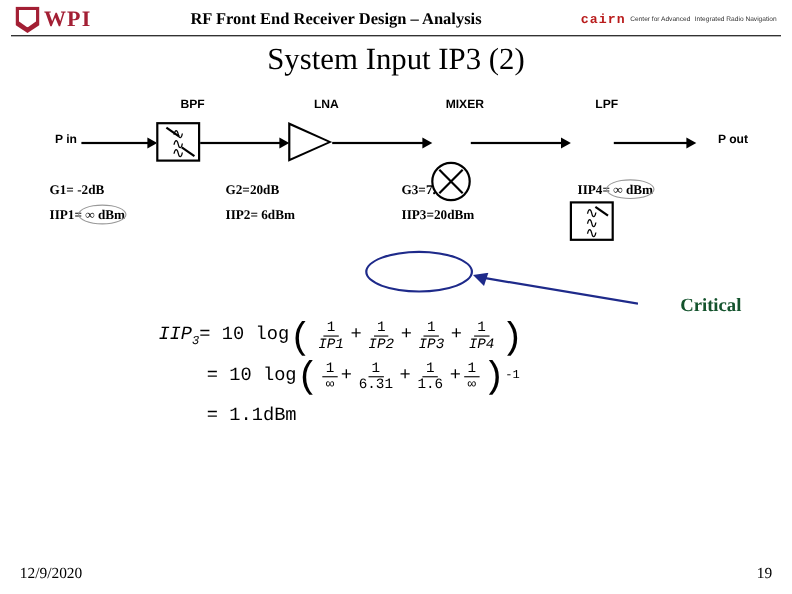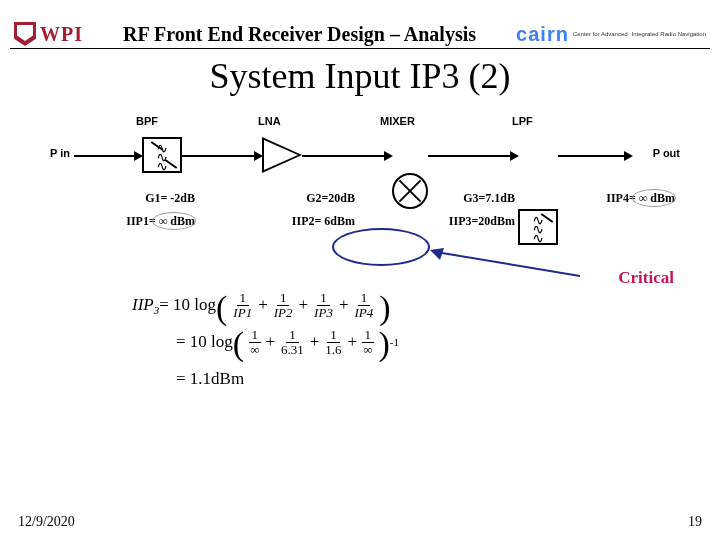--- a/index.html
+++ b/index.html
@@ -8,60 +8,60 @@
     height: 540px;
     background: #fff;
     font-family: "Times New Roman", Times, serif;
     position: relative;
     overflow: hidden;
   }
   .header {
     display: flex;
     align-items: center;
     justify-content: flex-start;
-    padding: 22px 14px 2px 14px;
+    padding: 6px 14px 2px 14px;
   }
   .header-title {
-    font-size: 20px;
+    font-size: 15px;
     font-weight: bold;
     text-align: center;
     flex: 1;
   }
   .logo-left, .logo-right { display: flex; align-items: center; gap: 4px; }
   .wpi-shield {
     width: 22px; height: 24px;
     background: #a31f34;
     clip-path: polygon(0 0, 100% 0, 100% 70%, 50% 100%, 0 70%);
     position: relative;
   }
   .wpi-shield::after {
     content: ""; position: absolute; left: 3px; top: 3px; right: 3px; bottom: 5px;
     background: #fff;
     clip-path: polygon(0 0, 100% 0, 100% 65%, 50% 100%, 0 65%);
   }
   .wpi-text { font-weight: bold; color: #a31f34; font-size: 20px; font-family: Georgia, serif; letter-spacing: 1px; }
   .cairn { text-align: center; }
-  .cairn-main { font-weight: bold; font-size: 20px; font-family: Liberation Sans, sans-serif; color: #3b82f6; letter-spacing: 1px; }
+  .cairn-main { font-weight: bold; font-size: 12px; font-family: Liberation Mono, monospace; color: #b91c1c; letter-spacing: 1px; }
   .cairn-sub { font-size: 6px; font-family: Arial, sans-serif; color: #333; line-height: 1.1; }
   .hr { border-top: 1.5px solid #000; margin: 0 10px; }
   .slide-title {
-    font-size: 36px;
+    font-size: 28px;
     text-align: center;
     margin-top: 6px;
     font-family: "Times New Roman", serif;
   }
 
   .chain {
     position: relative;
     width: 640px;
     height: 70px;
     margin: 18px auto 0 auto;
   }
   .wire { position: absolute; top: 40px; height: 2px; background: #000; }
-  .block-label { position: absolute; top: 0; font: bold 11px Arial, sans-serif; text-align: left; }
+  .block-label { position: absolute; top: 0; font: bold 11px Arial, sans-serif; text-align: right; }
   .port-label { position: absolute; font: bold 11px Arial, sans-serif; margin-left: 10px; }
   .block { position: absolute; top: 22px; }
 
   
   .filtbox { width: 40px; height: 36px; border: 2px solid #000; background: #fff; position: relative; }
   .tilde { position: absolute; font-size: 14px; left: 0; right: 0; text-align: center; line-height: 9px; }
   .tilde.t1 { top: 5px; } .tilde.t2 { top: 14px; } .tilde.t3 { top: 23px; }
   .strike { position: absolute; width: 14px; height: 2px; background: #000; transform: rotate(35deg); }
   
   .tri { width: 0; height: 0; border-top: 18px solid transparent; border-bottom: 18px solid transparent; border-left: 40px solid #000; position: relative; }
@@ -71,50 +71,50 @@
   .mixer::before, .mixer::after { content: ""; position: absolute; left: 50%; top: 50%; width: 30px; height: 2px; background: #000; transform-origin: center; }
   .mixer::before { transform: translate(-50%,-50%) rotate(45deg); }
   .mixer::after { transform: translate(-50%,-50%) rotate(-45deg); }
   .arrowhead { position: absolute; width: 0; height: 0; border-top: 5px solid transparent; border-bottom: 5px solid transparent; border-left: 9px solid #000; top: 36px; }
 
   .params {
     width: 640px; margin: 6px auto 0 auto;
     display: flex; justify-content: space-around;
     font: bold 12px "Times New Roman", serif;
   }
-  .params .col { text-align: right; width: 150px; }
+  .params .col { text-align: left; width: 150px; }
   .gain { margin-bottom: 8px; }
   .iip { position: relative; display: inline-block; }
   .inf-oval {
     position: absolute; width: 44px; height: 18px; border: 1.3px solid #999;
     border-radius: 50%; left: 26px; top: -2px; pointer-events: none;
   }
   .iip3-oval {
     position: absolute;
     width: 98px; height: 38px;
     border: 2.2px solid #1e2a8a;
     border-radius: 50%;
     left: 332px; top: 228px;
     pointer-events: none;
   }
   .critical {
     position: absolute; right: 46px; top: 268px;
-    font: bold 17px "Times New Roman", serif; color: #be185d;
+    font: bold 17px "Times New Roman", serif; color: #14532d;
   }
   .crit-arrow {
     position: absolute;
     left: 430px; top: 248px;
     width: 150px; height: 30px;
     pointer-events: none;
   }
 
   .equations {
     position: absolute;
-    left: 132px; top: 290px;
-    font-family: Liberation Serif, serif;
+    left: 144px; top: 290px;
+    font-family: Liberation Mono, monospace;
     font-size: 17px;
     line-height: 1.8;
   }
   .equations .row { display: flex; align-items: center; margin-bottom: 6px; }
   .sub { font-size: 11px; vertical-align: sub; }
   .frac { display: inline-flex; flex-direction: column; align-items: center; margin: 0 3px; vertical-align: middle; font-size: 13px; }
   .frac .num { border-bottom: 1.2px solid #000; padding: 0 3px; line-height: 1.1; }
   .frac .den { padding: 0 3px; line-height: 1.1; }
   .bigp { font-size: 34px; line-height: 0; position: relative; top: 2px; }
   .eqpad { display: inline-block; width: 44px; }

